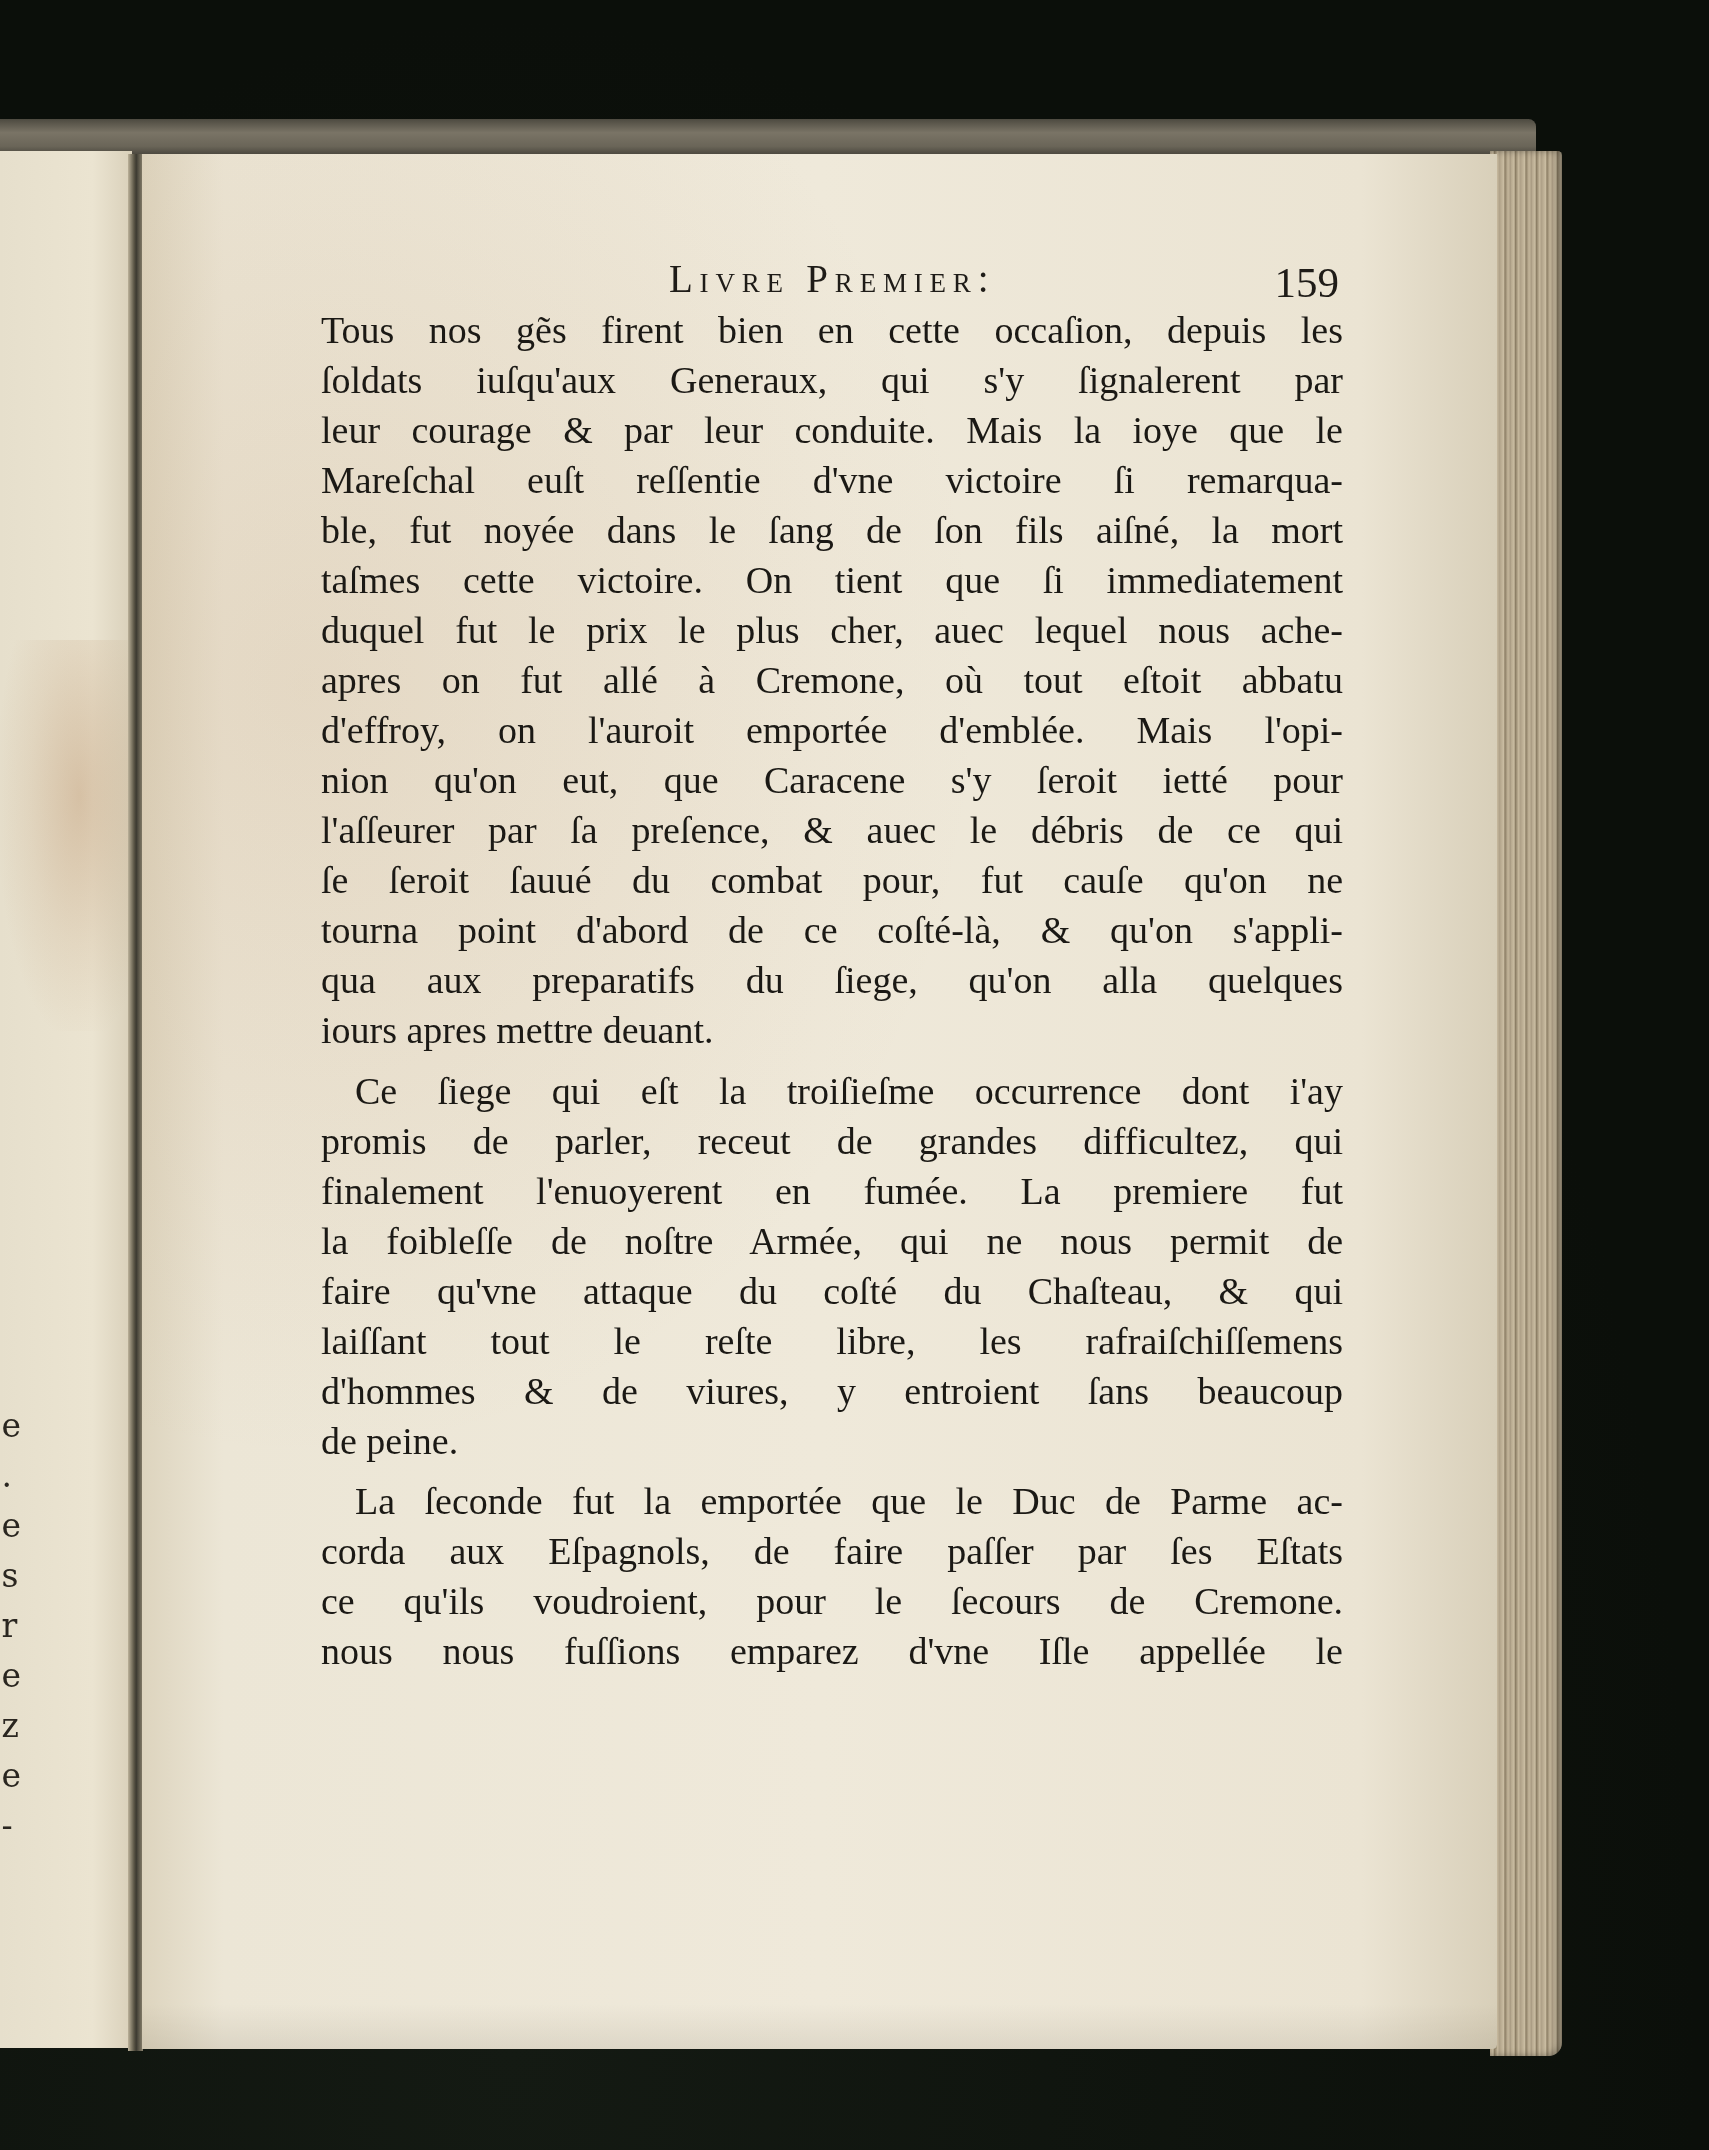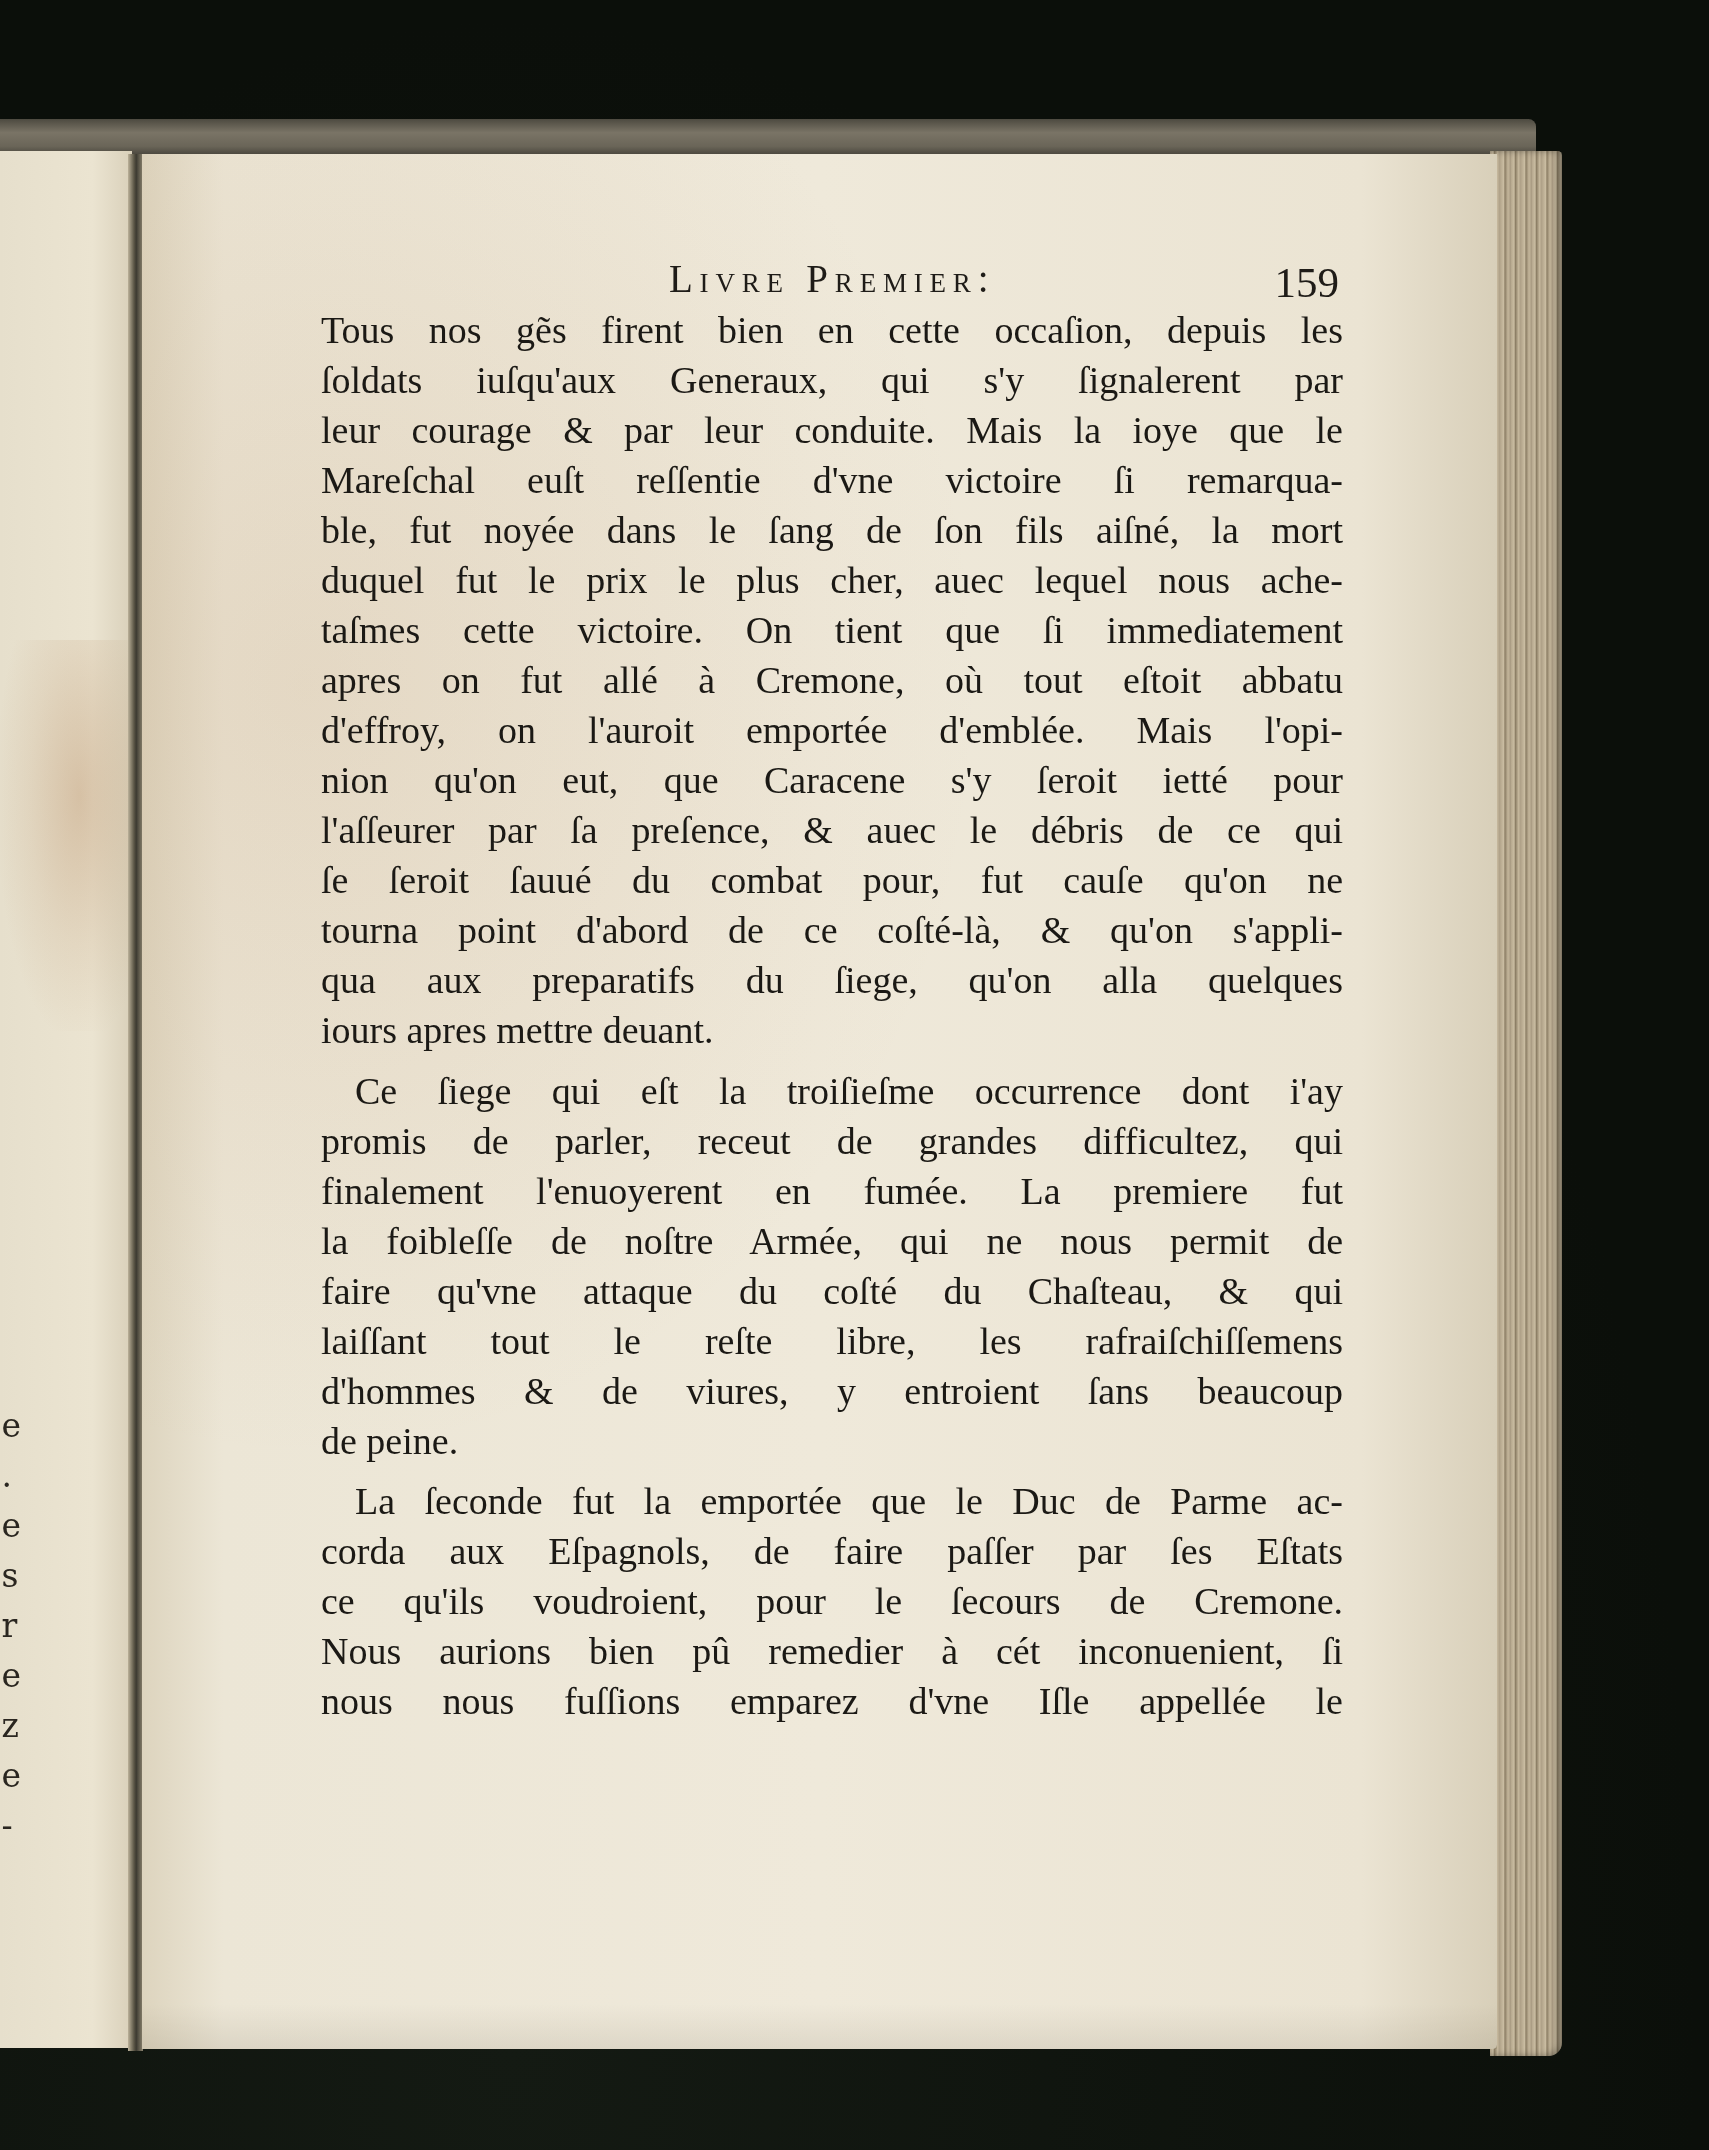--- a/index.html
+++ b/index.html
@@ -125,22 +125,22 @@
     <span class="page-number">159</span>
   </div>
 
   <div class="body-text" id="body-text">
       <div>
         <span class="line">Tous nos gẽs firent bien en cette occaſion, depuis les</span>
         <span class="line">ſoldats iuſqu'aux Generaux, qui s'y ſignalerent par</span>
         <span class="line">leur courage &amp; par leur conduite. Mais la ioye que le</span>
         <span class="line">Mareſchal euſt reſſentie d'vne victoire ſi remarqua-</span>
         <span class="line">ble, fut noyée dans le ſang de ſon fils aiſné, la mort</span>
+        <span class="line">taſmes cette victoire. On tient que ſi immediatement</span>
         <span class="line">duquel fut le prix le plus cher, auec lequel nous ache-</span>
-        <span class="line">taſmes cette victoire. On tient que ſi immediatement</span>
         <span class="line">apres on fut allé à Cremone, où tout eſtoit abbatu</span>
         <span class="line">d'effroy, on l'auroit emportée d'emblée. Mais l'opi-</span>
         <span class="line">nion qu'on eut, que Caracene s'y ſeroit ietté pour</span>
         <span class="line">l'aſſeurer par ſa preſence, &amp; auec le débris de ce qui</span>
         <span class="line">ſe ſeroit ſauué du combat pour, fut cauſe qu'on ne</span>
         <span class="line">tourna point d'abord de ce coſté-là, &amp; qu'on s'appli-</span>
         <span class="line">qua aux preparatifs du ſiege, qu'on alla quelques</span>
         <span class="line last">iours apres mettre deuant.</span>
       </div>
       <div class="para-gap"></div>
@@ -152,18 +152,17 @@
         <span class="line">faire qu'vne attaque du coſté du Chaſteau, &amp; qui</span>
         <span class="line">laiſſant tout le reſte libre, les rafraiſchiſſemens</span>
         <span class="line">d'hommes &amp; de viures, y entroient ſans beaucoup</span>
         <span class="line last">de peine.</span>
       </div>
       <div class="para-gap"></div>
       <div>
         <span class="line indent">La ſeconde fut la emportée que le Duc de Parme ac-</span>
         <span class="line">corda aux Eſpagnols, de faire paſſer par ſes Eſtats</span>
         <span class="line">ce qu'ils voudroient, pour le ſecours de Cremone.</span>
-        <span class="line">Nous aurions bien pû remedier à cét inconuenient, ſi</span>
         <span class="line">nous nous fuſſions emparez d'vne Iſle appellée le</span>
       </div>
     </div>
 </div>
 
 
 </body></html>

